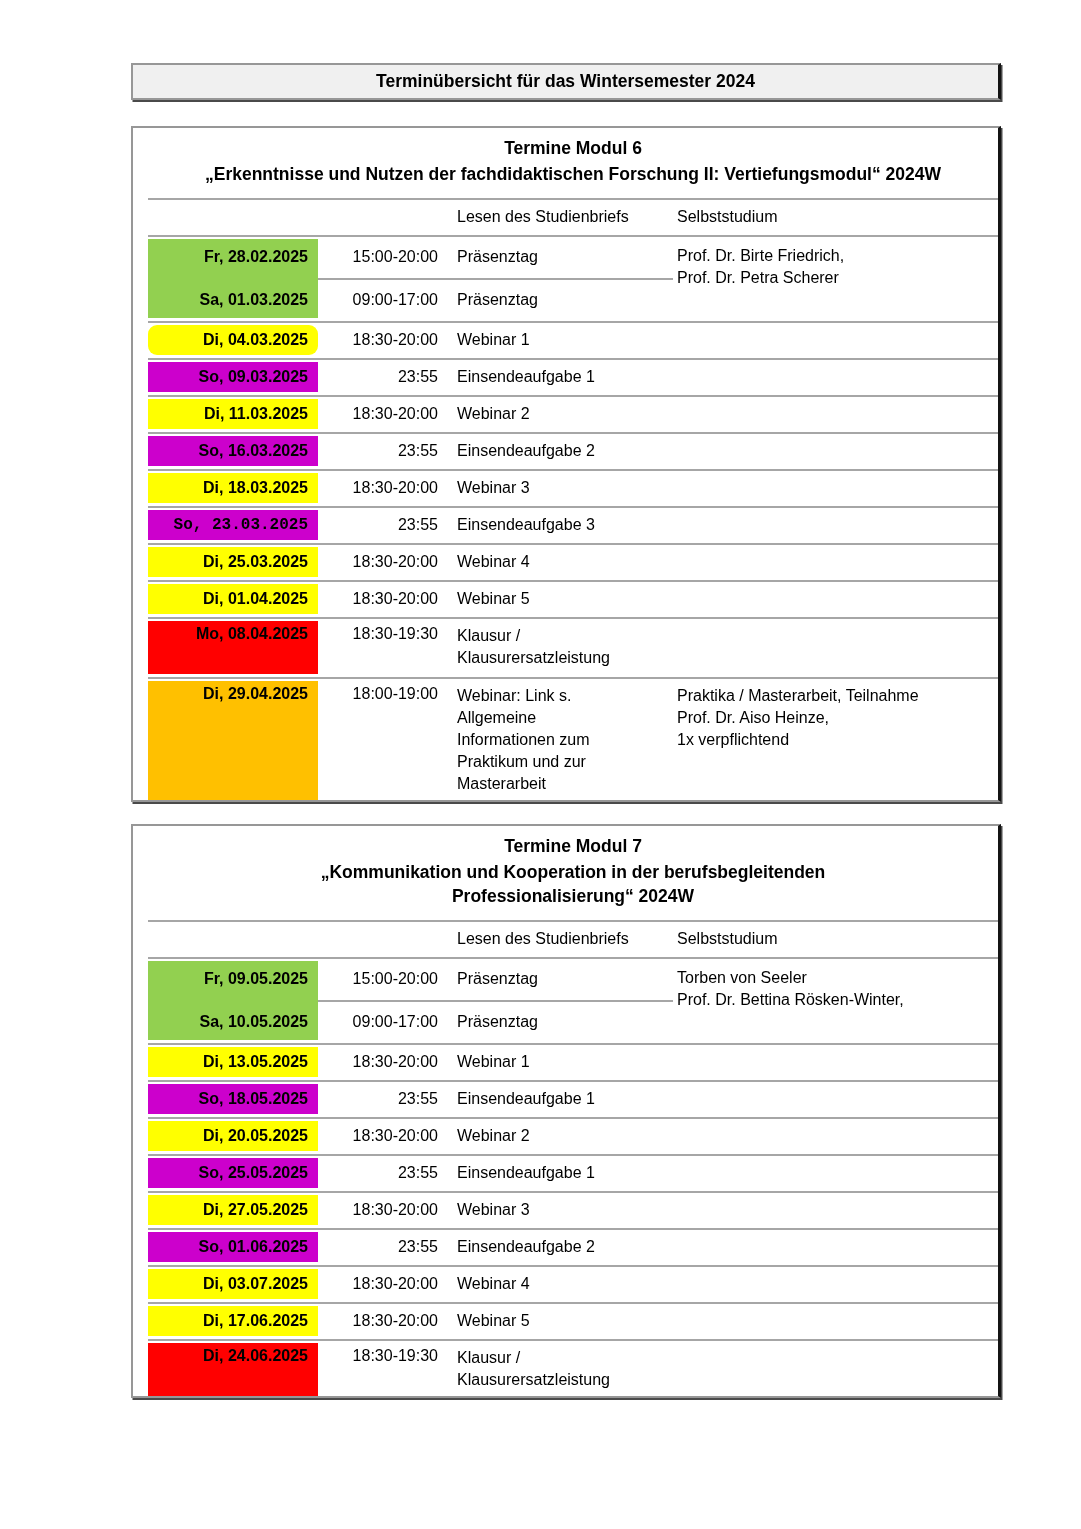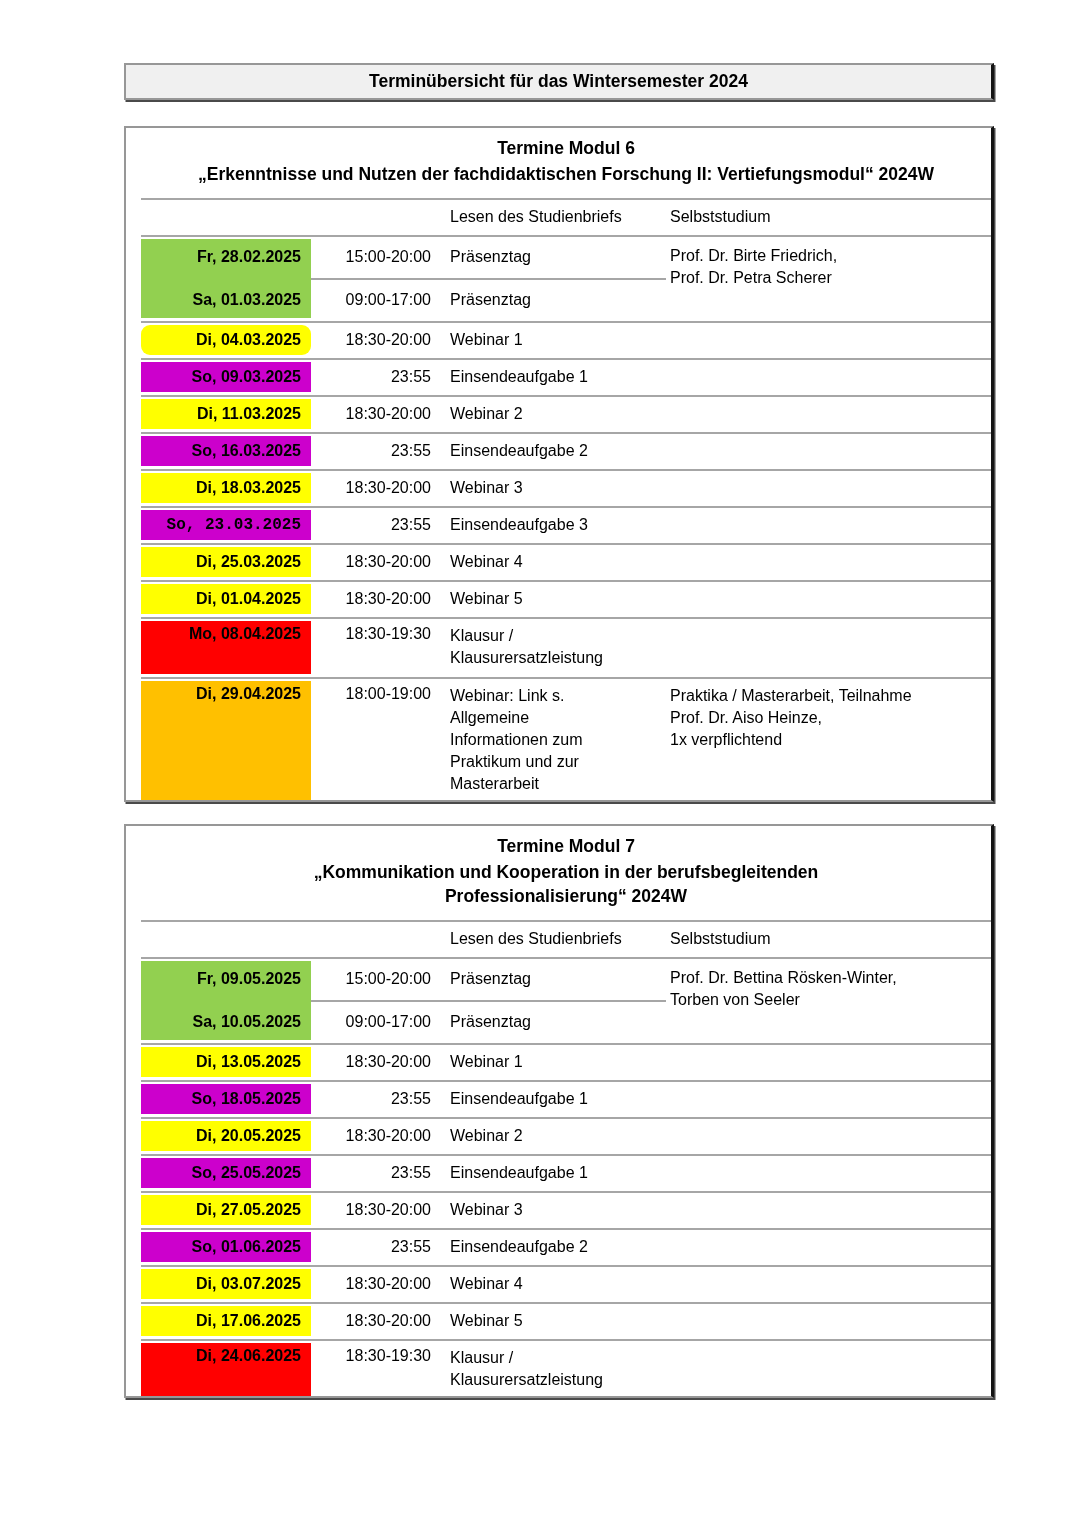--- a/index.html
+++ b/index.html
@@ -3,21 +3,21 @@
 <meta charset="utf-8">
 <style>
   * { margin:0; padding:0; box-sizing:border-box; }
   html,body { background:#ffffff; }
   body {
     width:1081px; height:1529px; overflow:hidden;
     font-family:"Liberation Sans","DejaVu Sans",sans-serif;
     color:#000; font-size:16px;
   }
   .page { padding-top:63px; padding-left:124px; }
-  .content { width:794px; }
+  .content { width:794px;margin-left:7px; }
 
   .doc-title-box {
     width:870px; height:37px;
     background:#f0f0f0;
     border:2px solid #979797; border-right:3px solid #141414;
     box-shadow:1.5px 2px 0 0 #4a4a4a;
     display:flex; align-items:center; justify-content:center;
     font-weight:bold; font-size:17.5px;
   }
 
@@ -268,22 +268,22 @@
               </div>
               <div class="sep">
                 <div class="sep-line"></div>
               </div>
               <div class="p-mid-row">
                 <div class="time-cell">09:00-17:00</div>
                 <div class="desc-cell">Präsenztag</div>
               </div>
             </div>
             <div class="p-people">
+              <div class="lecturer-line">Torben von Seeler</div>
               <div class="lecturer-line">Prof. Dr. Bettina Rösken-Winter,</div>
-              <div class="lecturer-line">Torben von Seeler</div>
             </div>
           </div>
           <div class="sep">
             <div class="sep-line"></div>
           </div>
           <div class="row data-row">
             <div class="date-cell" style="background: rgb(255, 255, 0);">Di, 13.05.2025</div>
             <div class="time-cell">18:30-20:00</div>
             <div class="desc-cell">
               <div class="line">Webinar 1</div>

